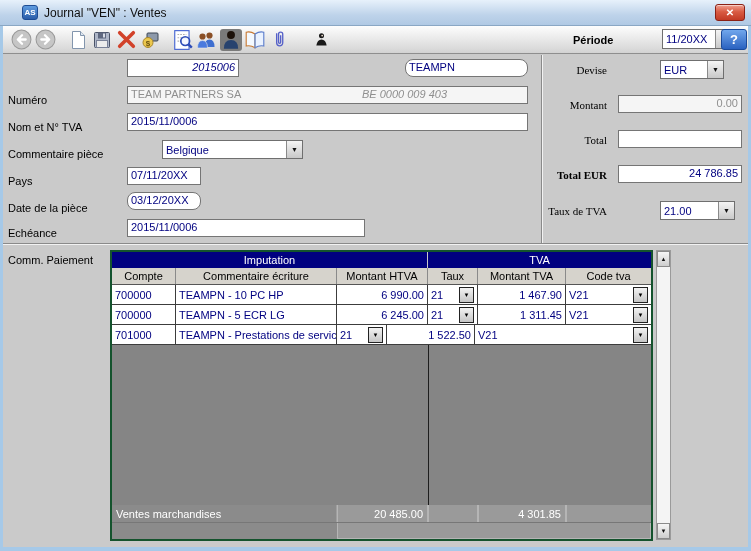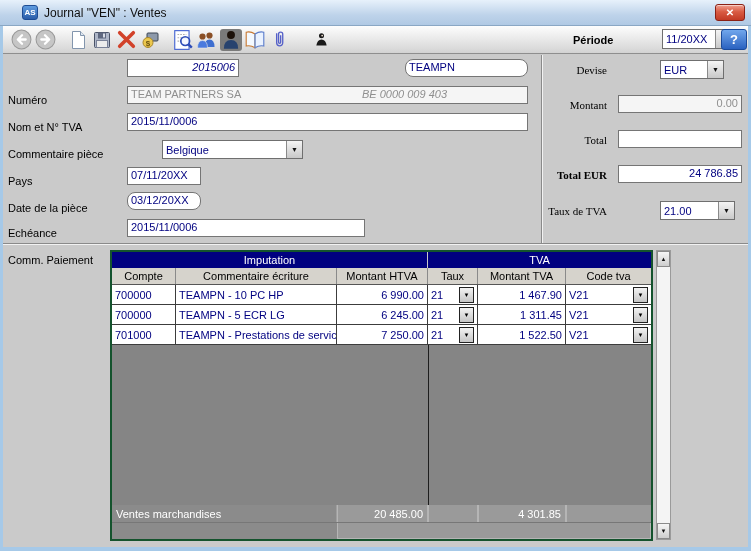--- a/index.html
+++ b/index.html
@@ -308,21 +308,20 @@
         </div>
       <div class="gc w5 num">1 311.45</div>
       <div class="gc w6">
           <span>V21</span>
           <span class="cellbtn">▼</span>
         </div>
     </div>
     <div class="g-row g-data">
       <div class="gc w1">701000</div>
       <div class="gc w2">TEAMPN - Prestations de service</div>
-      <div class="gc w3 num">7 250.00</div>
       <div class="gc w4">
           <span>21</span>
           <span class="cellbtn">▼</span>
         </div>
       <div class="gc w5 num">1 522.50</div>
       <div class="gc w6">
           <span>V21</span>
           <span class="cellbtn">▼</span>
         </div>
     </div>

